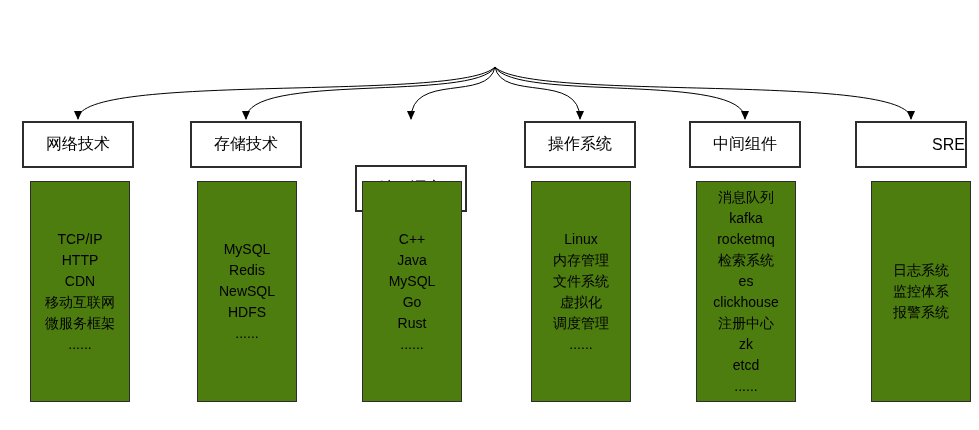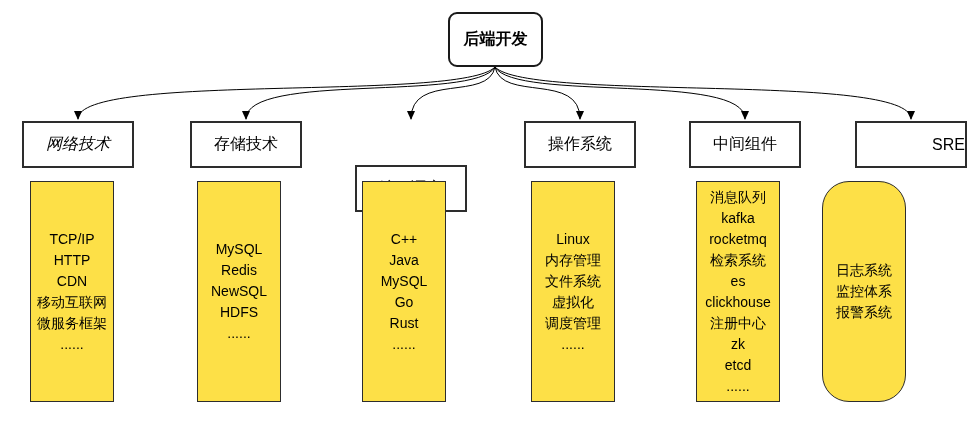--- a/index.html
+++ b/index.html
@@ -55,25 +55,25 @@
     justify-content: center;
   }
   .category-label {
     font-size: 16px;
     color: #000000;
     white-space: nowrap;
   }
   .topic-list-box {
     position: absolute;
     top: 181px;
-    width: 84px;
+    width: 100px;
     height: 221px;
     box-sizing: border-box;
     border: 1.5px solid #2d2d2d;
-    background: #fde047;
+    background: #4d7c0f;
     display: flex;
     flex-direction: column;
     align-items: center;
     justify-content: center;
     overflow: hidden;
   }
   .topic-item {
     font-size: 14px;
     line-height: 21px;
     color: #000000;
@@ -100,26 +100,23 @@
     <g id="arrow-group">
         <path d="M 495 67 C 461.64 102, 78 72, 78 119" class="connector-arrow" marker-end="url(#arrowhead)"></path>
         <path d="M 495 67 C 475.08 102, 246 72, 246 119" class="connector-arrow" marker-end="url(#arrowhead)"></path>
         <path d="M 495 67 C 488.28 102, 411 72, 411 119" class="connector-arrow" marker-end="url(#arrowhead)"></path>
         <path d="M 495 67 C 501.8 102, 580 72, 580 119" class="connector-arrow" marker-end="url(#arrowhead)"></path>
         <path d="M 495 67 C 515 102, 745 72, 745 119" class="connector-arrow" marker-end="url(#arrowhead)"></path>
         <path d="M 495 67 C 528.28 102, 911 72, 911 119" class="connector-arrow" marker-end="url(#arrowhead)"></path>
       </g>
   </svg>
 
-  <div class="root-node">
-    <span class="root-node-label">后端开发</span>
-  </div>
 
   <div id="columns">
-      <div class="category-box" style="left: 22px; font-style: italic;">
+      <div class="category-box" style="left: 22px;">
         <span class="category-label">网络技术</span>
       </div>
       <div class="topic-list-box" style="left: 30px;">
         <div class="topic-item">TCP/IP</div>
         <div class="topic-item">HTTP</div>
         <div class="topic-item">CDN</div>
         <div class="topic-item">移动互联网</div>
         <div class="topic-item">微服务框架</div>
         <div class="topic-item">......</div>
       </div>
@@ -166,20 +163,20 @@
         <div class="topic-item">es</div>
         <div class="topic-item">clickhouse</div>
         <div class="topic-item">注册中心</div>
         <div class="topic-item">zk</div>
         <div class="topic-item">etcd</div>
         <div class="topic-item">......</div>
       </div>
       <div class="category-box" style="left: 855px; justify-content: flex-end;">
         <span class="category-label">SRE</span>
       </div>
-      <div class="topic-list-box" style="left: 822px; border-radius: 27px;">
+      <div class="topic-list-box" style="left: 871px;">
         <div class="topic-item">日志系统</div>
         <div class="topic-item">监控体系</div>
         <div class="topic-item">报警系统</div>
       </div>
     </div>
 
 </div>
 
 </body></html>

